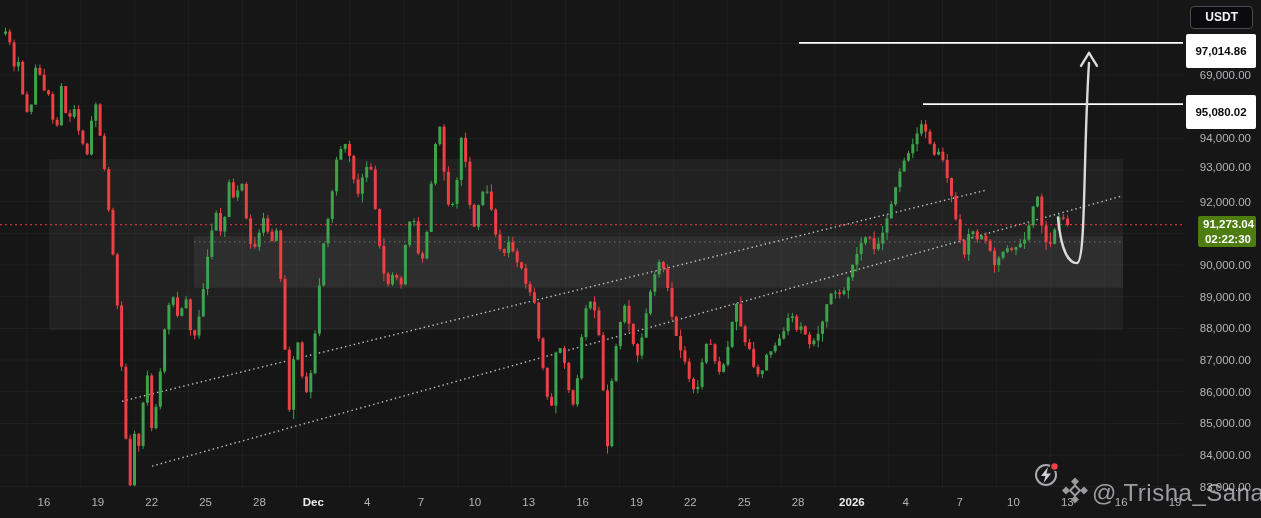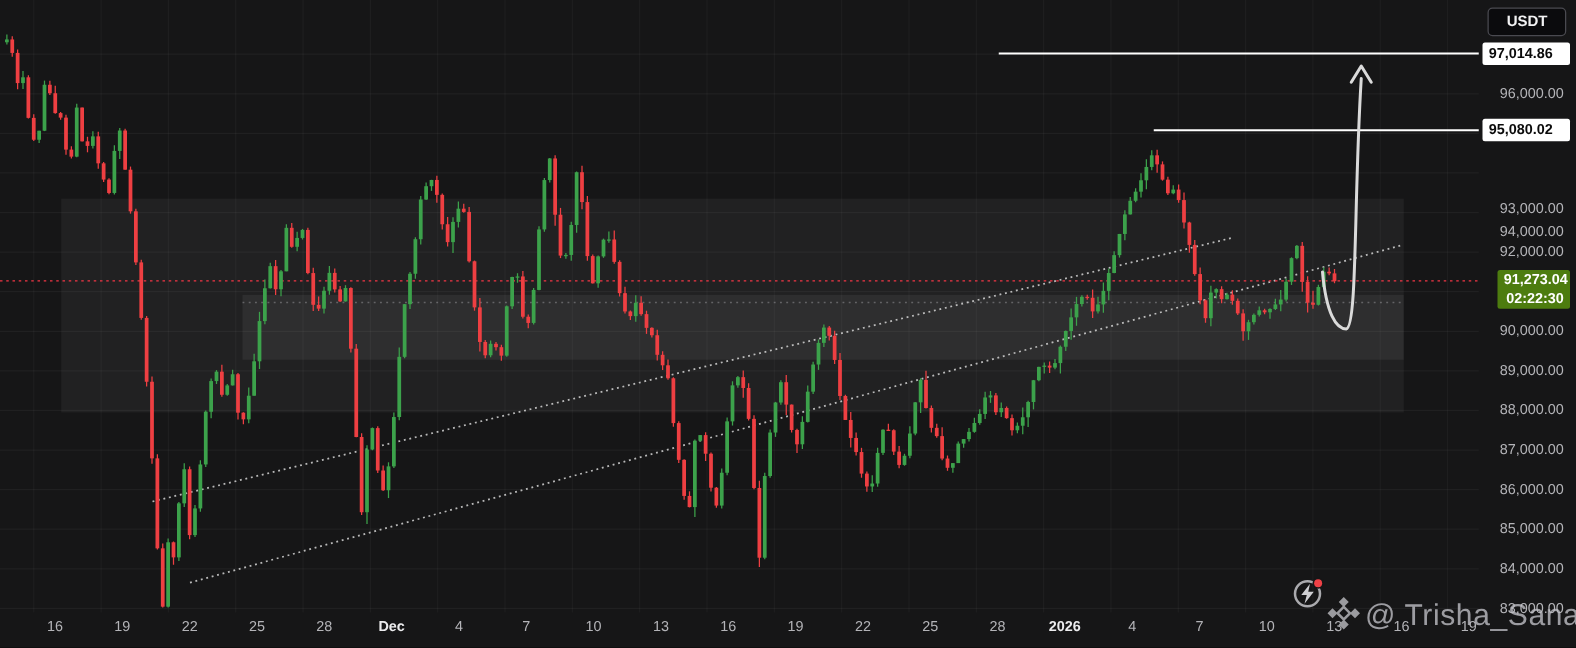--- a/index.html
+++ b/index.html
@@ -21,21 +21,21 @@
     color:#f2f2f3;font-size:12px;font-weight:700;cursor:pointer;
   }
   #price-axis{position:absolute;left:1185px;top:0;width:76px;height:518px;z-index:20;}
   .ytick{
     position:absolute;right:10px;width:70px;text-align:right;
     color:#b4b4b8;font-size:11.5px;line-height:14px;white-space:nowrap;
   }
   .price-badge{
     position:absolute;left:1px;right:5px;height:18px;line-height:18px;
     background:#ffffff;color:#0b0b0b;font-size:11.5px;font-weight:700;
-    text-align:left;padding:0 5px;border-radius:2px;white-space:nowrap;
+    text-align:center;padding:8px 5px;border-radius:2px;white-space:nowrap;
   }
   .last-badge{
     position:absolute;left:1px;right:5px;height:30px;
     color:#fff;font-size:11.5px;font-weight:700;text-align:right;
     padding:1px 5px 0 5px;border-radius:2px;line-height:14.5px;white-space:nowrap;
   }
   #time-axis{position:absolute;left:17px;top:490px;width:1185px;height:28px;z-index:15;}
   .xtick{
     position:absolute;top:6px;transform:translateX(-50%);
     color:#b4b4b8;font-size:11.5px;white-space:nowrap;
@@ -618,22 +618,22 @@
 
   <button class="currency-btn">USDT</button>
 
   <div id="price-axis">
     <div class="price-badge" id="ray1-badge" style="top: 33.8594px;">97,014.86</div>
     <div class="price-badge" id="ray2-badge" style="top: 95.1358px;">95,080.02</div>
     <div class="last-badge" id="last-badge" style="top: 216px; background: #4d7c0f; margin-left: 12px;">
       <div>91,273.04</div>
       <div>02:22:30</div>
     </div>
-  <div class="ytick" style="top: 68px;">96,000.00</div>
-      <div class="ytick" style="top: 131.34px; margin-top: 48px;">94,000.00</div>
+  <div class="ytick" style="top: 68px;">69,000.00</div>
+      <div class="ytick" style="top: 131.34px;">94,000.00</div>
       <div class="ytick" style="top: 160px;">93,000.00</div>
       <div class="ytick" style="top: 194.68px;">92,000.00</div>
       <div class="ytick" style="top: 258.02px;">90,000.00</div>
       <div class="ytick" style="top: 289.69px;">89,000.00</div>
       <div class="ytick" style="top: 321.36px;">88,000.00</div>
       <div class="ytick" style="top: 353.03px;">87,000.00</div>
       <div class="ytick" style="top: 384.7px;">86,000.00</div>
       <div class="ytick" style="top: 416.37px;">85,000.00</div>
       <div class="ytick" style="top: 448.04px;">84,000.00</div>
       <div class="ytick" style="top: 479.71px;">83,000.00</div>

